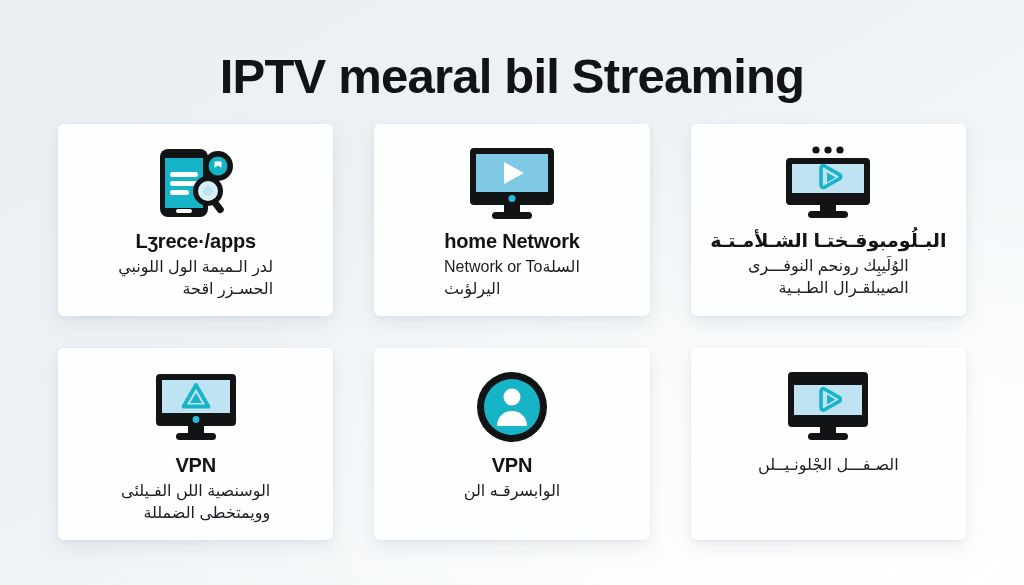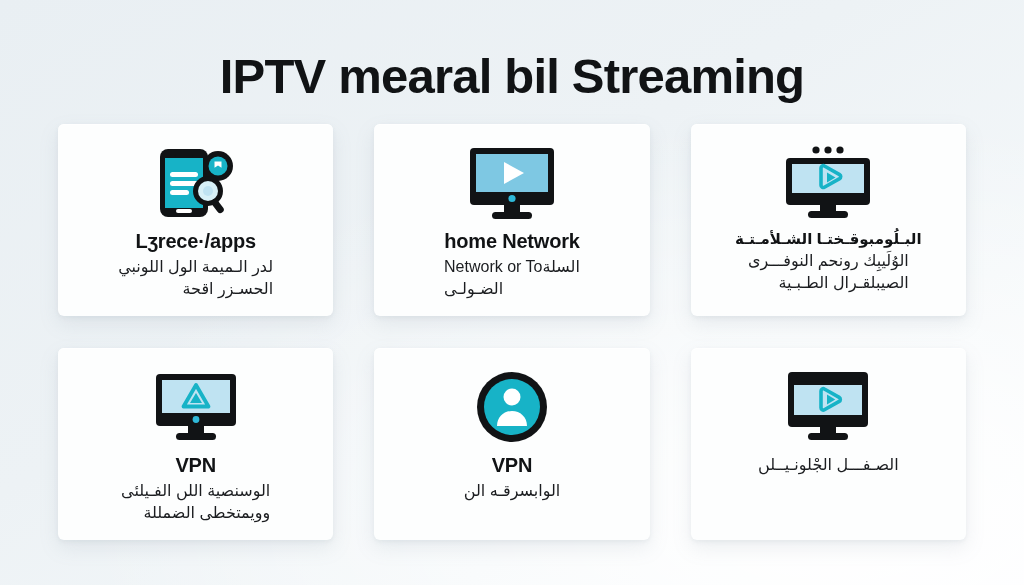--- a/index.html
+++ b/index.html
@@ -85,21 +85,21 @@
     font-weight: 700;
     color: #111315;
     text-align: center;
     line-height: 1.15;
     letter-spacing: -0.2px;
     white-space: nowrap;
     margin-bottom: 3px;
   }
   .card-heading.rtl {
     direction: rtl;
-    font-size: 15px;
+    font-size: 19px;
     letter-spacing: 0;
   }
 
   .card-body {
     font-size: 16px;
     font-weight: 400;
     color: #1b1d20;
     line-height: 1.38;
     max-width: 100%;
   }
@@ -156,21 +156,21 @@
           <rect x="10" y="8" width="72" height="38" fill="#7ec8e3"></rect>
           <path d="M38 16l20 11-20 11z" fill="#ffffff"></path>
           <circle cx="46" cy="52.5" r="3.6" fill="#2fb8d8"></circle>
           <rect x="38" y="59" width="16" height="8" fill="#111315"></rect>
           <rect x="26" y="66" width="40" height="7" rx="3.5" fill="#111315"></rect>
         </svg>
       </div>
       <div class="card-heading">home Network</div>
       <div class="card-body">
         <span class="line">Network or Toالسلة</span>
-        <span class="line">الضـولـى</span>
+        <span class="line">اليرلؤںٺ</span>
       </div>
     </div>
 
     <div class="card">
       <div class="card-icon">
         <svg width="92" height="74" viewBox="0 0 92 74">
           <g class="dotrow">
             <circle cx="34" cy="4" r="3.6" fill="#111315"></circle>
             <circle cx="46" cy="4" r="3.6" fill="#111315"></circle>
             <circle cx="58" cy="4" r="3.6" fill="#111315"></circle>

